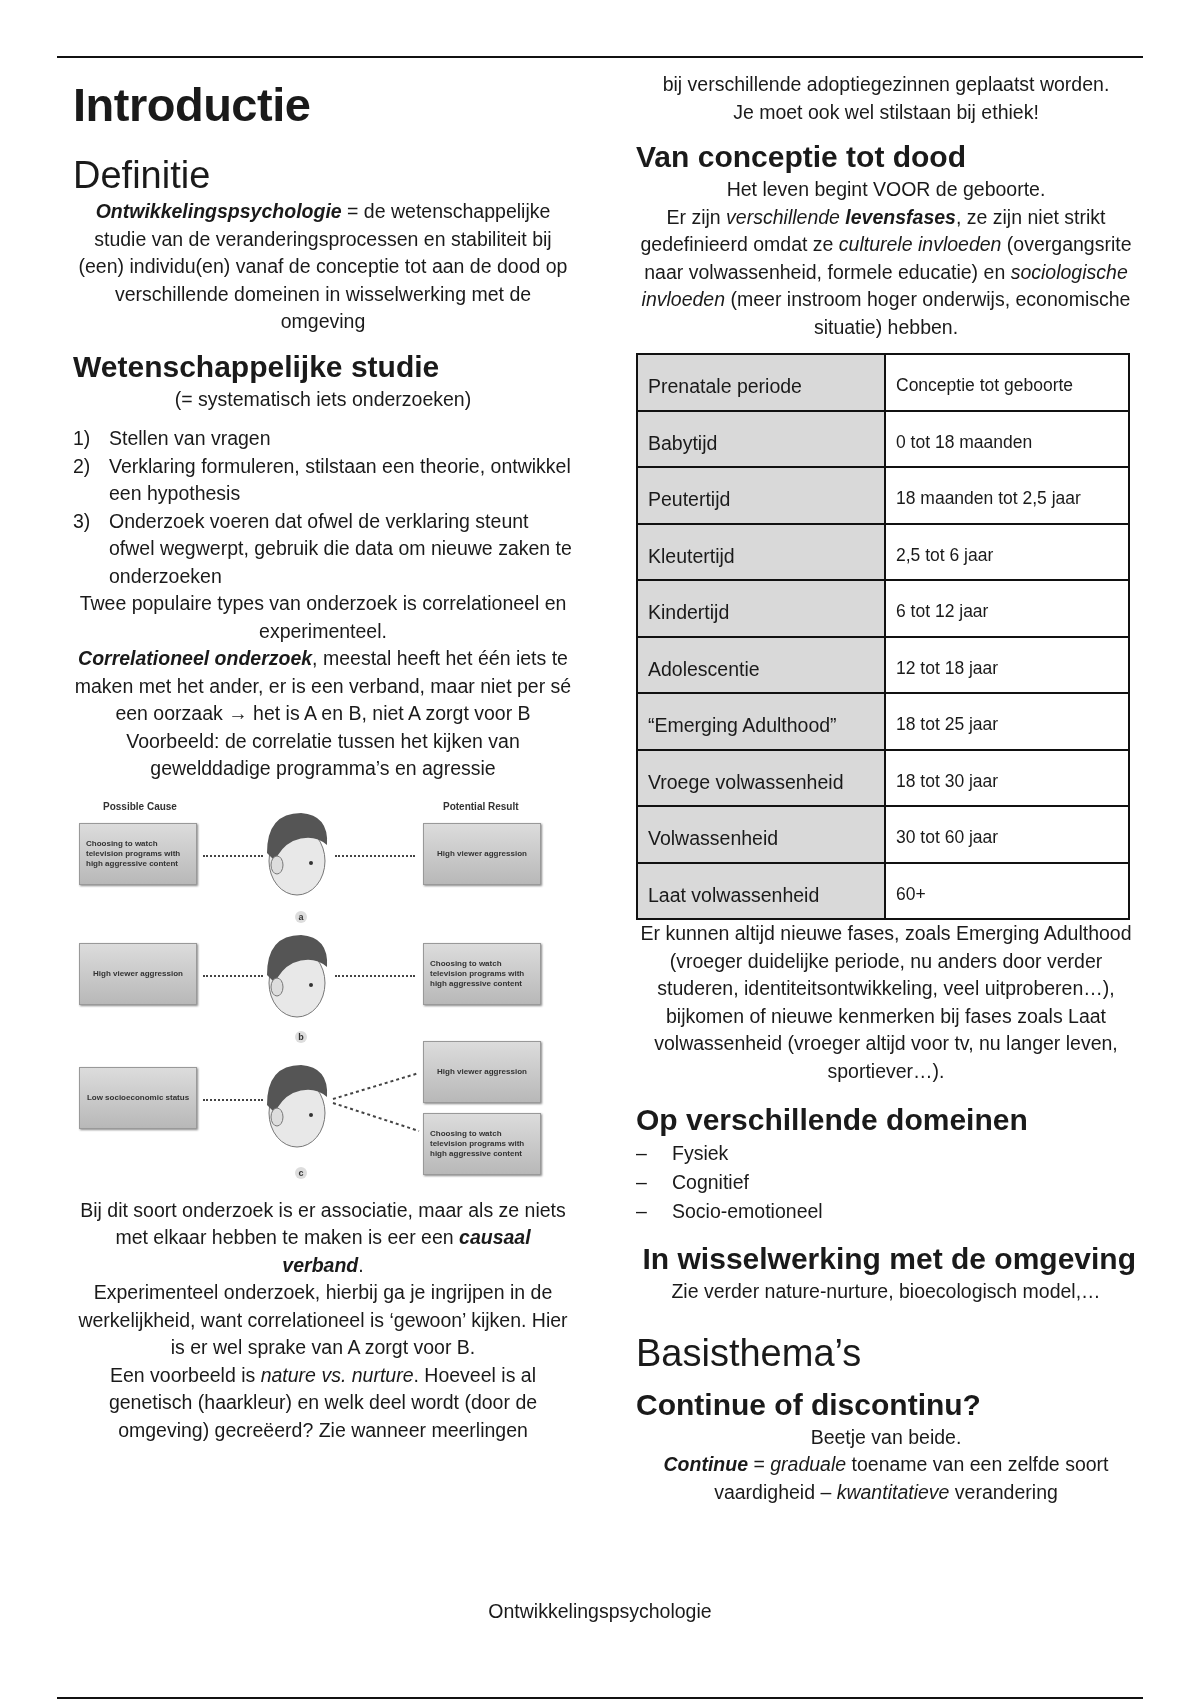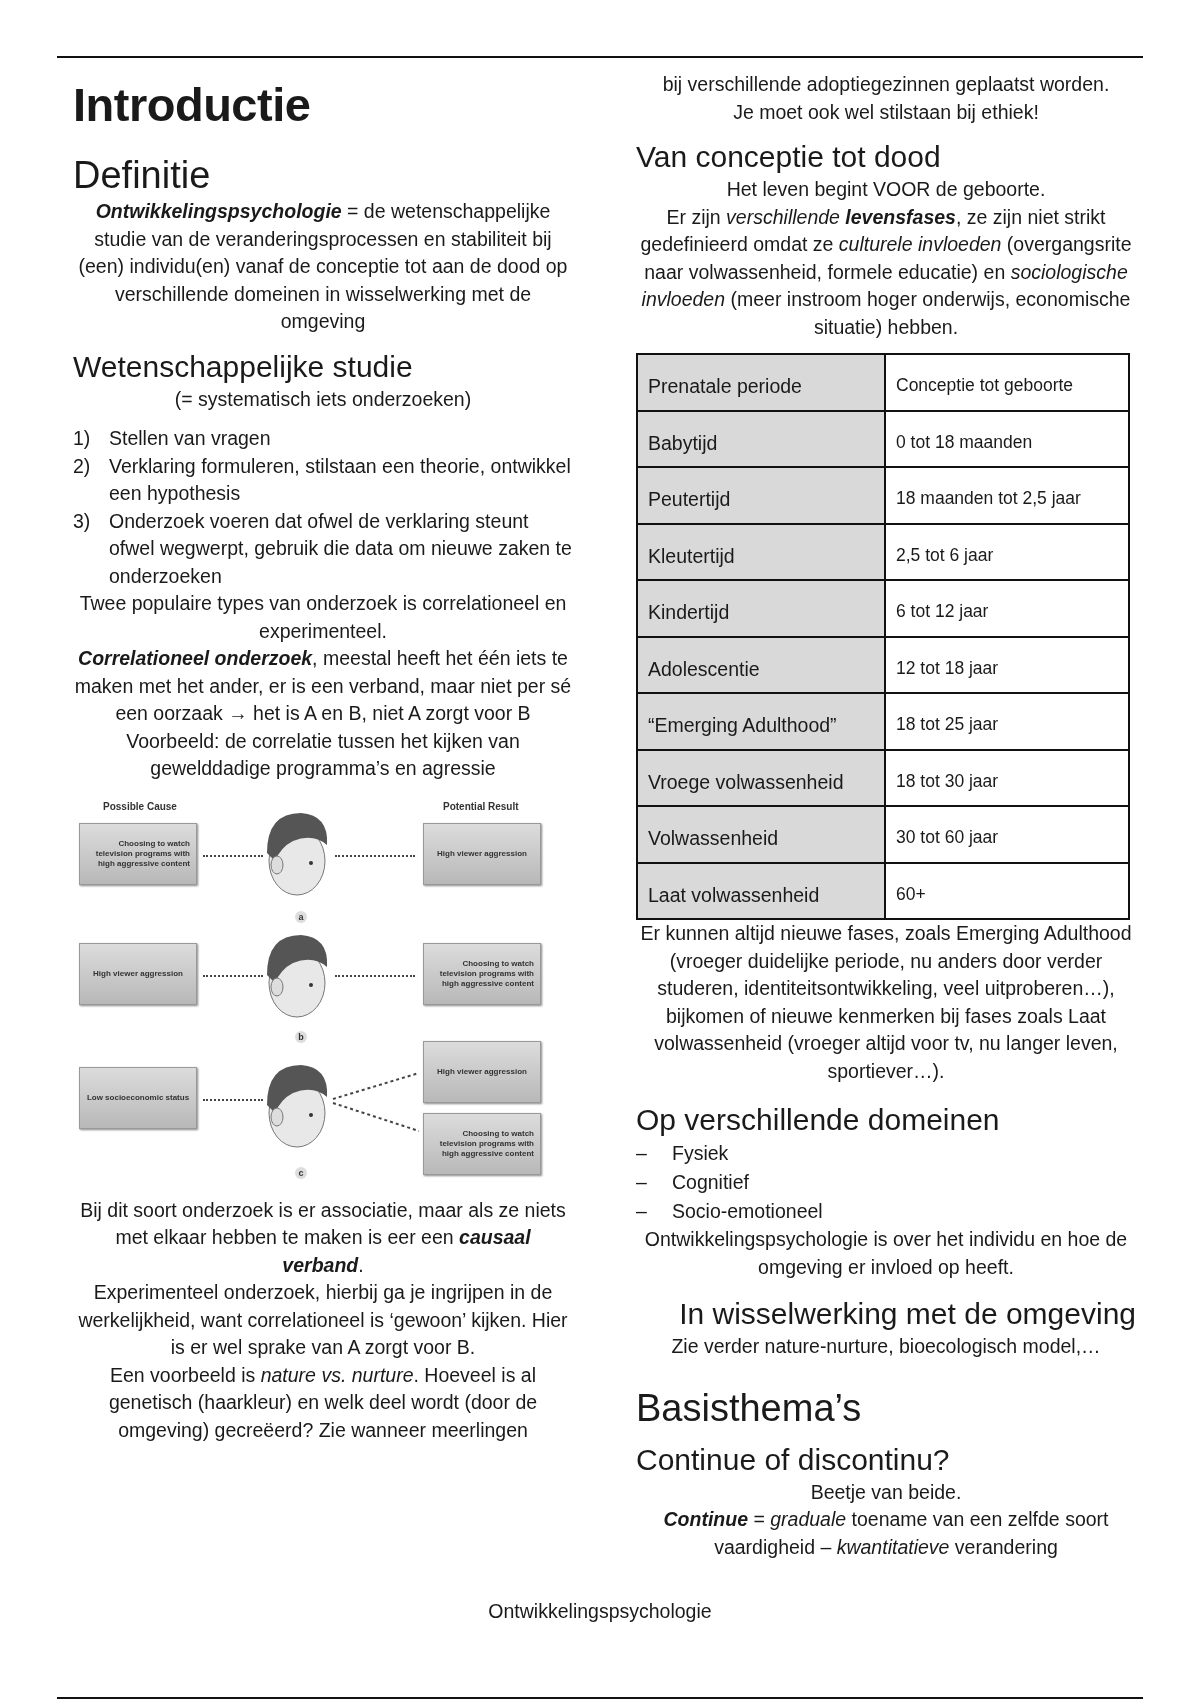--- a/index.html
+++ b/index.html
@@ -9,33 +9,33 @@
   }
   .rule-top { position: absolute; left: 57px; top: 56px; width: 1086px; height: 2px; background: #111; }
   .rule-bottom { position: absolute; left: 57px; top: 1697px; width: 1086px; height: 2px; background: #111; }
   .col { position: absolute; top: 60px; }
   .col-left { left: 73px; width: 500px; }
   .col-right { left: 636px; width: 500px; }
   p { margin: 0; font-size: 19.5px; line-height: 27.5px; text-align: center; }
   .gap { }
   .h-title { font-size: 47px; font-weight: bold; margin: 12px 0 0 0; line-height: 66px; letter-spacing: -0.5px; }
   .h-section { font-size: 38px; font-weight: normal; margin: 26px 0 0 0; line-height: 46px; }
-  .h-sub { font-size: 30px; font-weight: normal; margin: 12px 0 0 0; line-height: 38px; }
+  .h-sub { font-size: 30px; font-weight: bold; margin: 12px 0 0 0; line-height: 38px; }
   ol.steps { list-style: none; padding: 0; margin: 12px 0 0 0; }
   ol.steps li { display: flex; font-size: 19.5px; line-height: 27.5px; }
   ol.steps li .num { width: 36px; flex: 0 0 36px; }
   ul.dash { list-style: none; padding: 0; margin: 0; }
   ul.dash li { display: flex; font-size: 19.5px; line-height: 29px; }
   ul.dash li .dash { width: 36px; flex: 0 0 36px; }
   .figure { margin-top: 14px; position: relative; width: 480px; height: 380px; }
   .fig-label { position: absolute; font-size: 10px; font-weight: bold; color: #333; }
   .fig-box {
     position: absolute; width: 118px; height: 62px; background: linear-gradient(#dcdcdc, #b8b8b8);
     border: 1px solid #999; box-shadow: 1px 1px 2px #888;
-    display: flex; align-items: center; justify-content: center; text-align: right;
+    display: flex; align-items: center; justify-content: center; text-align: left;
     font-size: 8px; line-height: 10px; color: #333; font-weight: bold; padding: 0 6px; box-sizing: border-box;
   }
   .fig-head { position: absolute; width: 80px; height: 100px; }
   .fig-dots { position: absolute; border-top: 2px dotted #444; height: 0; }
   .fig-letter { position: absolute; font-size: 9px; font-weight: bold; color: #333; width: 12px; height: 12px; border-radius: 6px; background: #ddd; text-align: center; line-height: 12px; }
   table.phases { border-collapse: collapse; margin-top: 12px; width: 494px; }
   table.phases td { border: 2px solid #111; height: 34.5px; vertical-align: top; padding: 20px 10px 0 10px; }
   table.phases td.phase { background: #d9d9d9; font-size: 19.5px; width: 226px; }
   table.phases td.age { background: #fff; font-size: 17.5px; padding-left: 10px; }
   .footer { position: absolute; top: 1600px; left: 0; width: 1200px; text-align: center; font-size: 19.5px; }
@@ -187,21 +187,20 @@
       </li>
     <li>
         <span class="dash">–</span>
         <span>Cognitief</span>
       </li>
     <li>
         <span class="dash">–</span>
         <span>Socio-emotioneel</span>
       </li>
   </ul>
-  <p class="gap">Ontwikkelingspsychologie is over het individu en hoe de omgeving er invloed op heeft.</p>
 
   <h3 class="h-sub" style="margin-top:14px;text-align:right;">In wisselwerking met de omgeving</h3>
   <p>Zie verder nature-nurture, bioecologisch model,…</p>
 
   <h2 class="h-section" style="margin-top:24px;">Basisthema’s</h2>
   <h3 class="h-sub" style="margin-top:10px;">Continue of discontinu?</h3>
   <p>Beetje van beide.</p>
   <p class="gap"><b><i>Continue</i></b><span> = </span><i>graduale</i><span> toename van een zelfde soort vaardigheid – </span><i>kwantitatieve</i><span> verandering</span></p>
 </div>
 

